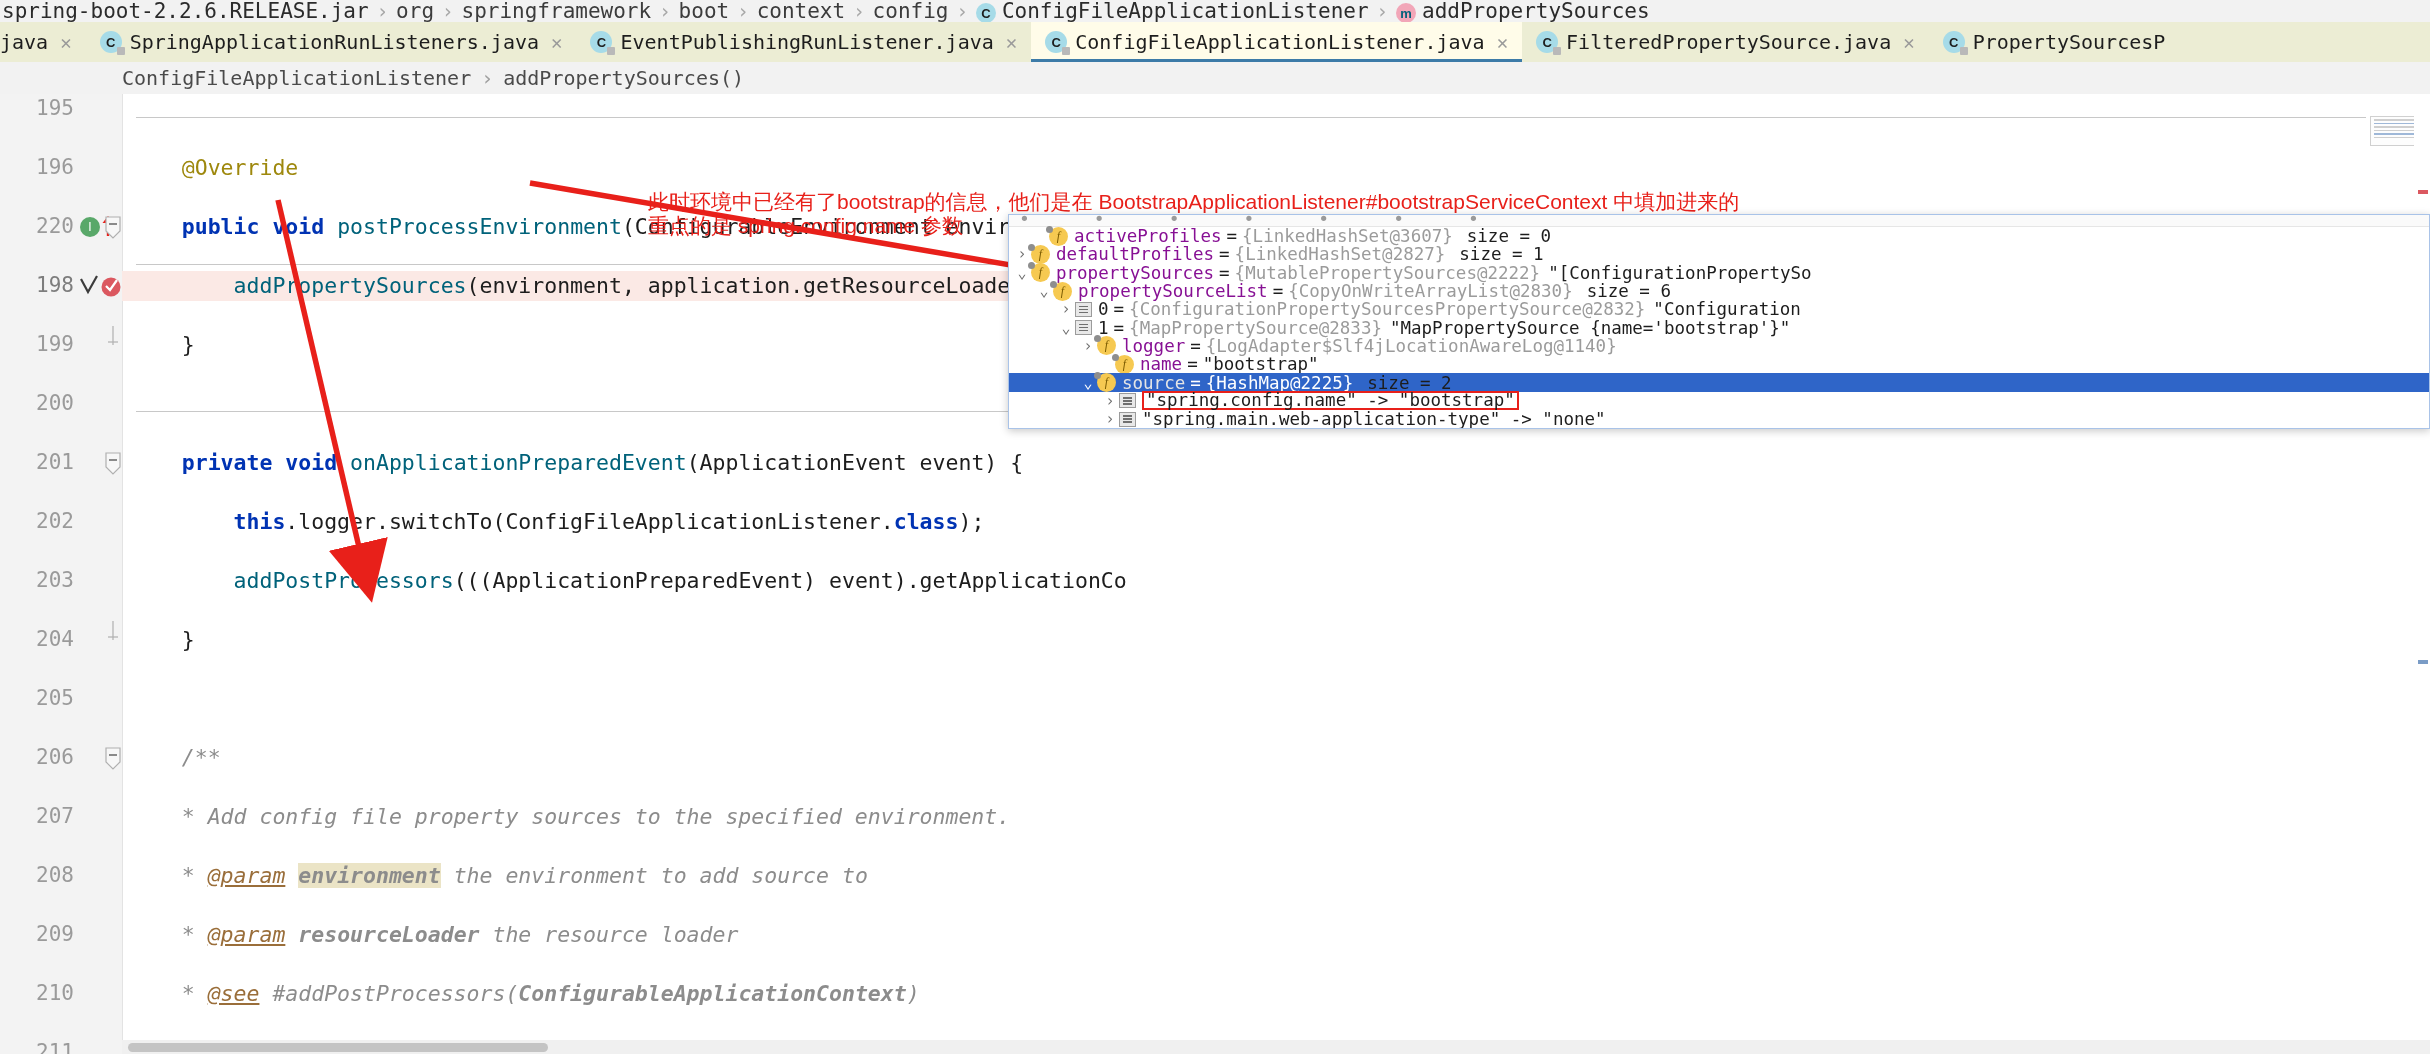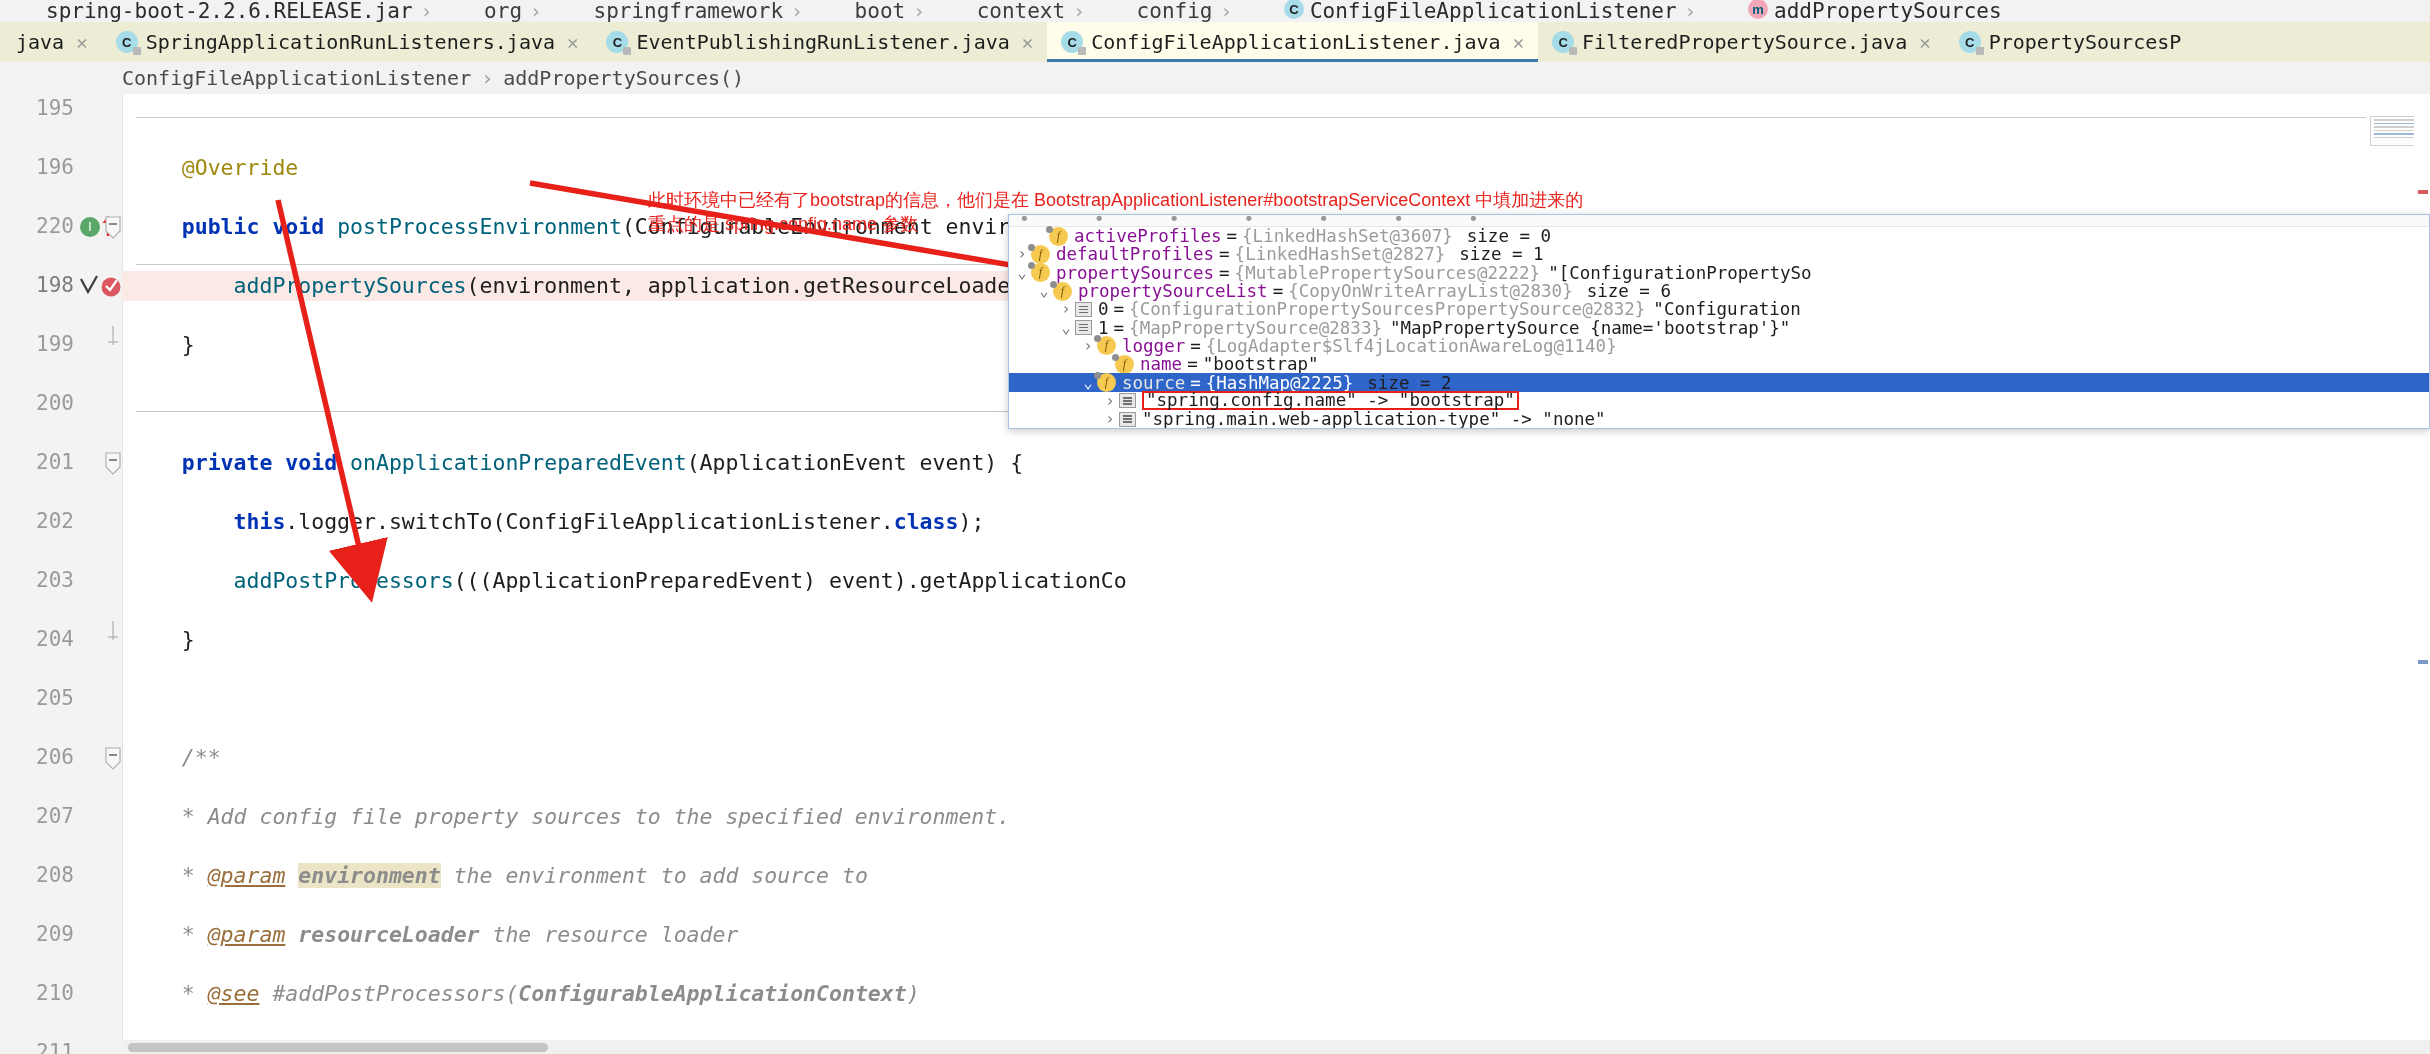--- a/index.html
+++ b/index.html
@@ -15,21 +15,21 @@
   .navbar {
     position: absolute; left: 0; top: 0; width: 2430px; height: 22px;
     background: #f2f2f2;
     display: flex; align-items: center;
     font-family: "DejaVu Sans Mono", monospace;
     font-size: 21px; color: #3c3c3c;
     white-space: nowrap;
     padding-left: 2px;
     overflow: hidden;
   }
-  .nav-seg { display: inline-flex; align-items: flex-start; margin-left: 44px; }
+  .nav-seg { display: inline-flex; align-items: flex-end; }
   .nav-sep { color: #a8a8a8; padding: 0 8px; font-size: 19px; }
   .nav-txt { color: #2b2b2b; }
   .nav-txt.dim { color: #3c3c3c; }
 
   .ic { display: inline-flex; align-items: center; justify-content: center;
         width: 20px; height: 20px; border-radius: 50%;
         font-size: 13px; font-weight: bold; color: #1d1d1d;
         font-family: "Liberation Sans", sans-serif; margin-right: 6px; }
   .ic.cls { background: #a6dbe8; }
   .ic.mth { background: #f2a6b8; }
@@ -156,21 +156,21 @@
   .scrollstrip {
     position: absolute; right: 0; top: 94px; width: 16px; height: 960px;
     background: #ffffff;
   }
   .scrollstrip .mark { position: absolute; right: 2px; width: 10px; height: 4px; }
 
   
   .anno {
     position: absolute;
     font-family: "Liberation Sans", "DejaVu Sans", sans-serif;
-    font-size: 18px; color: #e8201a; white-space: nowrap;
+    font-size: 21px; color: #e8201a; white-space: nowrap;
   }
   .anno1 { left: 648px; top: 188px; }
   .anno2 { left: 648px; top: 212px; }
 
   
   .arrows { position: absolute; left: 0; top: 0; width: 2430px; height: 1054px;
             pointer-events: none; }
 
   
   .dbg {
@@ -281,21 +281,21 @@
       <span class="nav-txt">ConfigFileApplicationListener</span>
     </span>
     <span class="nav-sep">›</span>
     <span class="nav-seg">
       <span class="ic mth">m</span>
       <span class="nav-txt">addPropertySources</span>
     </span>
   </div>
 
   <div class="tabs">
-    <div class="tab" style="padding-left:16px">
+    <div class="tab" style="padding-left:0">
       <span>java</span>
       <span class="x">✕</span>
     </div>
     <div class="tab">
       <span class="cic">C</span>
       <span>SpringApplicationRunListeners.java</span>
       <span class="x">✕</span>
     </div>
     <div class="tab">
       <span class="cic">C</span>

